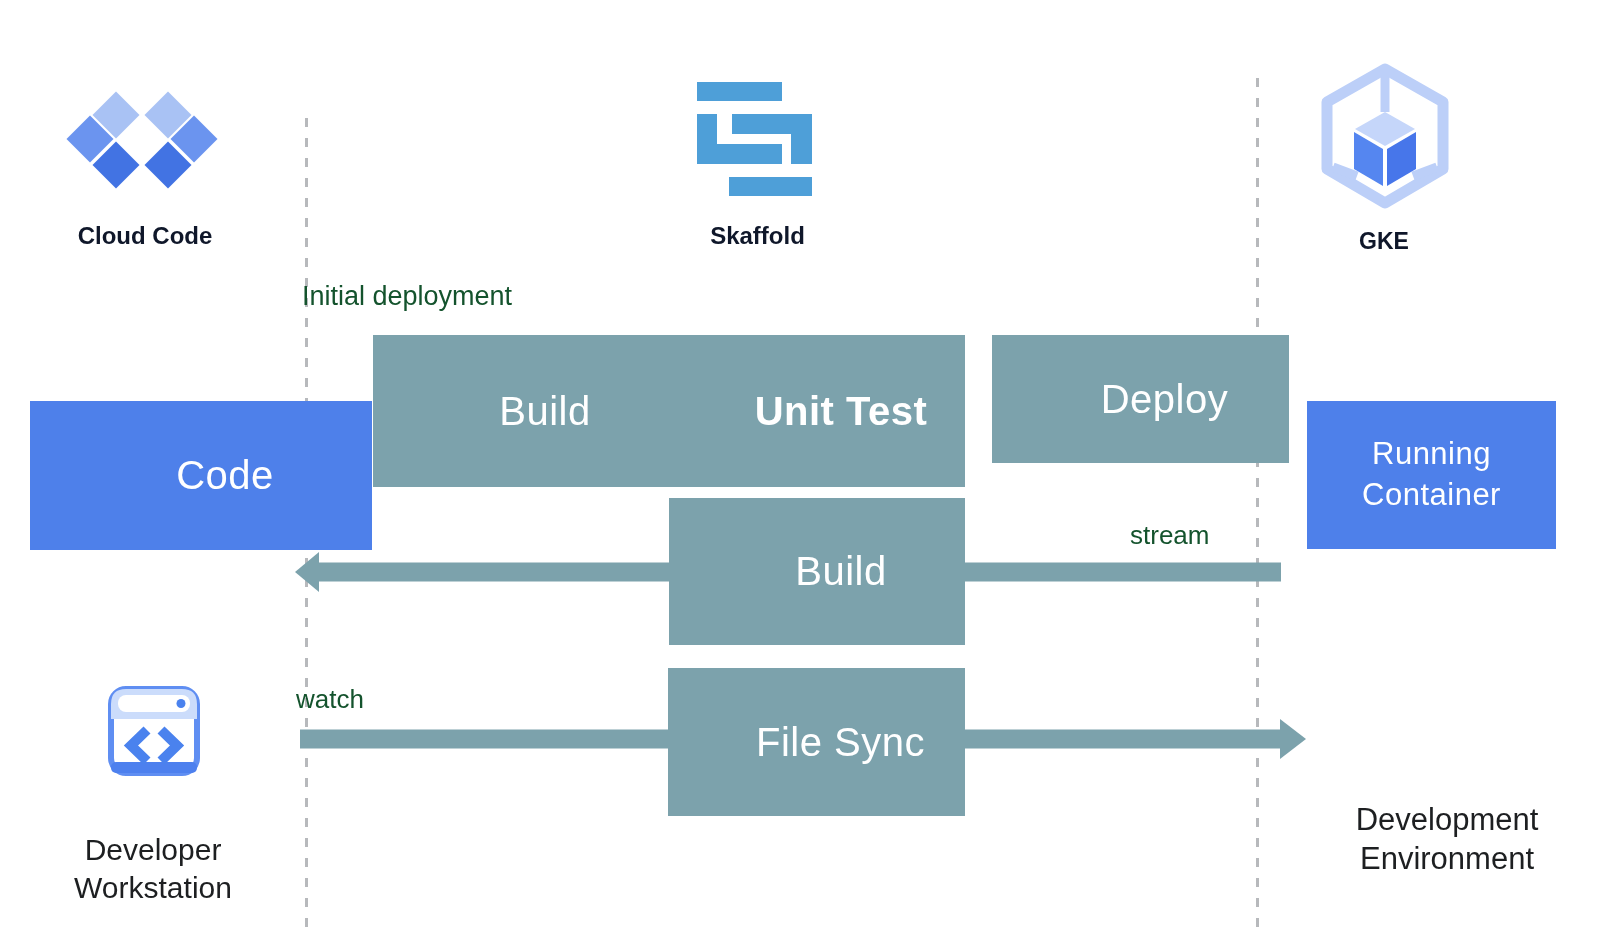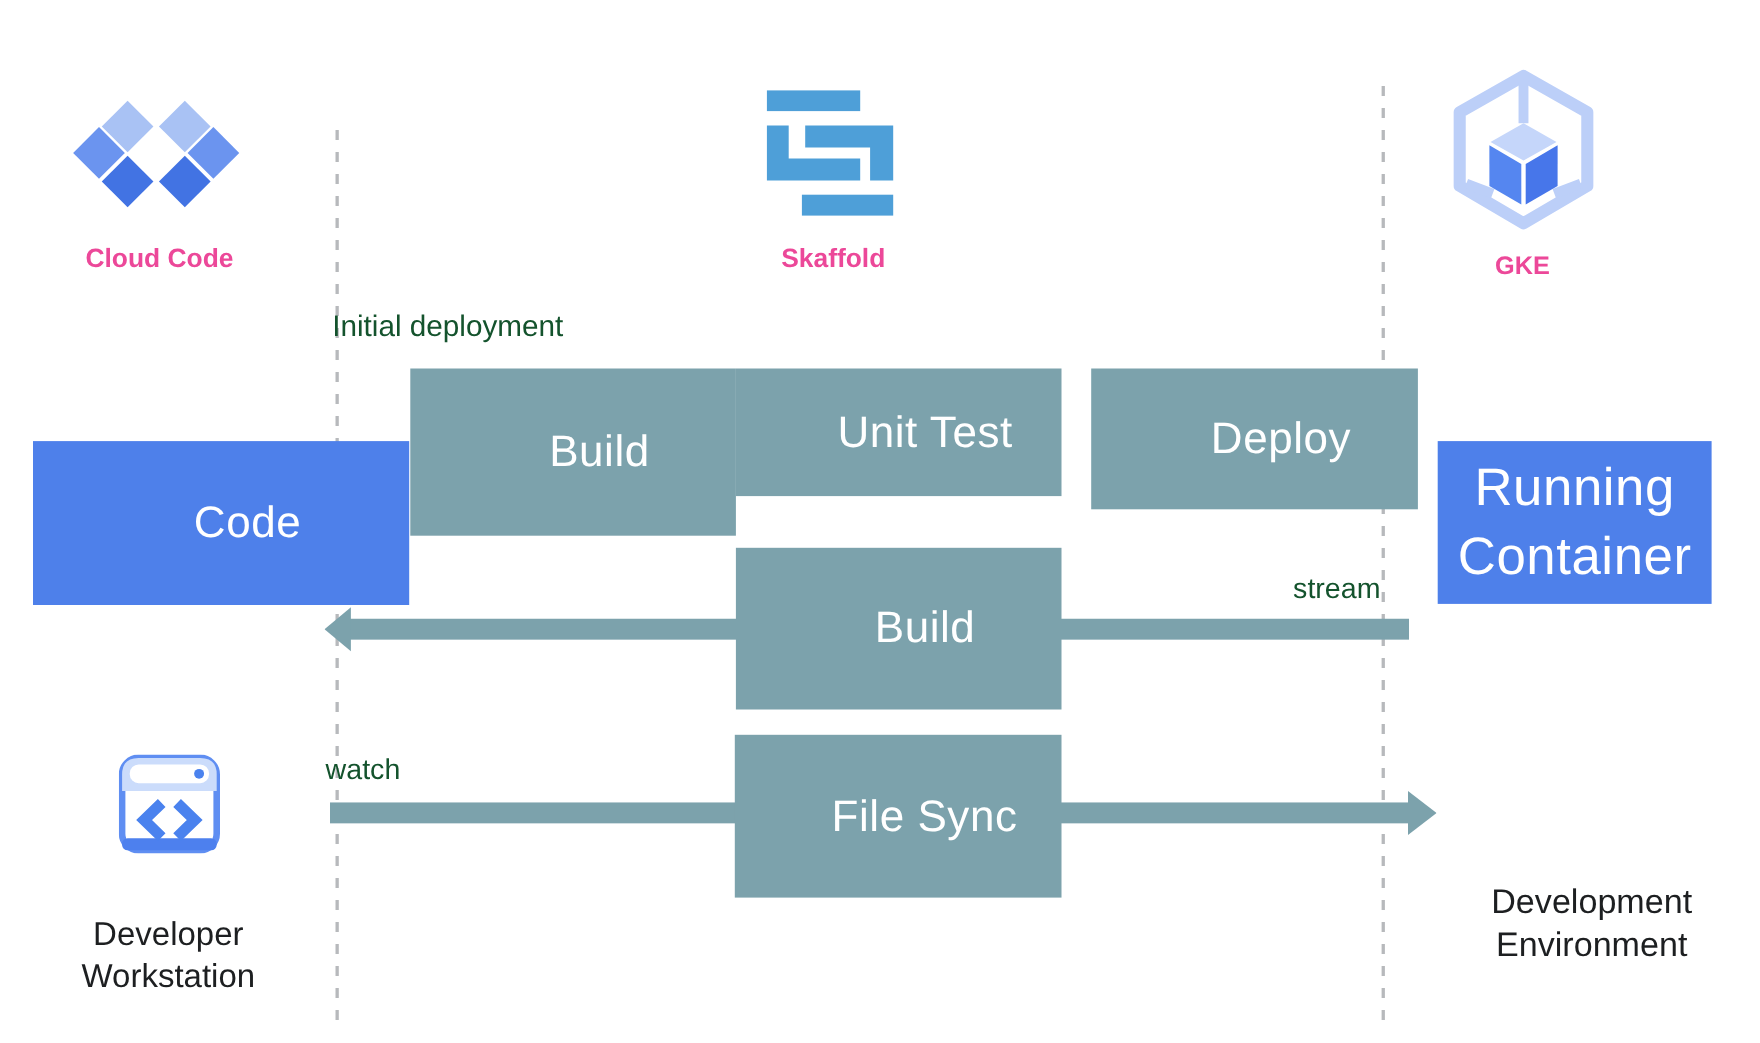--- a/index.html
+++ b/index.html
@@ -15,43 +15,43 @@
   #dash-right{left:1256px;top:78px;height:857px;}
 
   .box{
     position:absolute;display:flex;align-items:center;justify-content:center;
     color:#ffffff;font-size:40px;letter-spacing:.5px;z-index:2;text-align:center;padding-left:48px;
   }
   .teal{background:#7CA2AC;}
   .blue{background:#4E80EA;}
   #box-code{left:30px;top:401px;width:294px;height:149px;}
   #box-build{left:373px;top:335px;width:248px;height:152px;}
-  #box-unit-test{left:669px;top:335px;width:248px;height:116px;}
+  #box-unit-test{left:669px;top:335px;width:248px;height:152px;font-weight:bold;}
   #box-deploy{left:964px;top:335px;width:249px;height:128px;margin-left:28px;}
   #box-logs{left:669px;top:498px;width:248px;height:147px;}
   #box-file-sync{left:668px;top:668px;width:249px;height:148px;}
-  #box-running{left:1307px;top:401px;width:249px;height:148px;font-size:48px;line-height:1.32;padding:0 18px;box-sizing:border-box;}
+  #box-running{left:1307px;top:401px;width:249px;height:148px;font-size:31px;line-height:1.32;padding:0 18px;box-sizing:border-box;}
 
   .arrow{position:absolute;z-index:1;}
   #arrow-stream{left:295px;top:551px;}
   #arrow-watch{left:300px;top:718px;}
 
   .caption{position:absolute;color:#14532d;z-index:3;white-space:nowrap;}
   #lbl-initial{left:302px;top:281px;font-size:27px;}
-  #lbl-stream{left:1130px;top:520px;width:125px;text-align:right;font-size:26px;}
+  #lbl-stream{left:1130px;top:520px;width:125px;font-size:26px;}
   #lbl-watch{left:296px;top:684px;font-size:26px;}
 
   .icon{position:absolute;z-index:1;}
   #icon-cloud-code{left:65px;top:88px;}
   #icon-skaffold{left:697px;top:82px;}
   #icon-gke{left:1320px;top:62px;}
   #icon-workstation{left:108px;top:686px;}
 
   .icon-label{
-    position:absolute;color:#ec4899;font-weight:700;font-size:24px;text-align:center;z-index:1;white-space:nowrap;
+    position:absolute;color:#0f172a;font-weight:700;font-size:24px;text-align:center;z-index:1;white-space:nowrap;
   }
   #lbl-cloud-code{left:40px;top:222px;width:210px;}
   #lbl-skaffold{left:660px;top:222px;width:195px;}
   #lbl-gke{left:1320px;top:228px;width:128px;font-size:23px;}
   #lbl-cloud-workstation{left:55px;top:788px;width:220px;}
 
   .env-label{position:absolute;font-size:30px;line-height:1.27;text-align:center;color:#1d1f21;z-index:1;}
   #lbl-dev-workstation{left:43px;top:831px;width:220px;}
   #lbl-dev-environment{left:1322px;top:801px;width:250px;font-size:31px;line-height:1.25;}
 </style>

